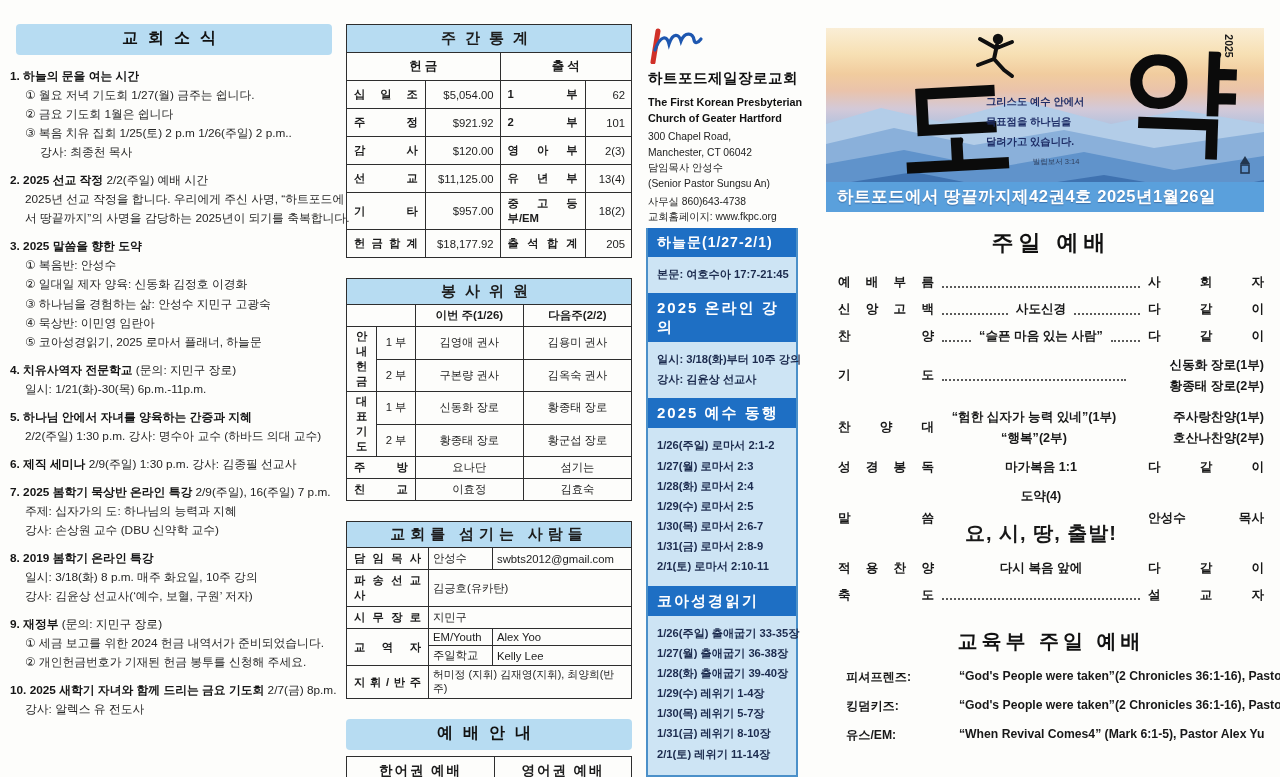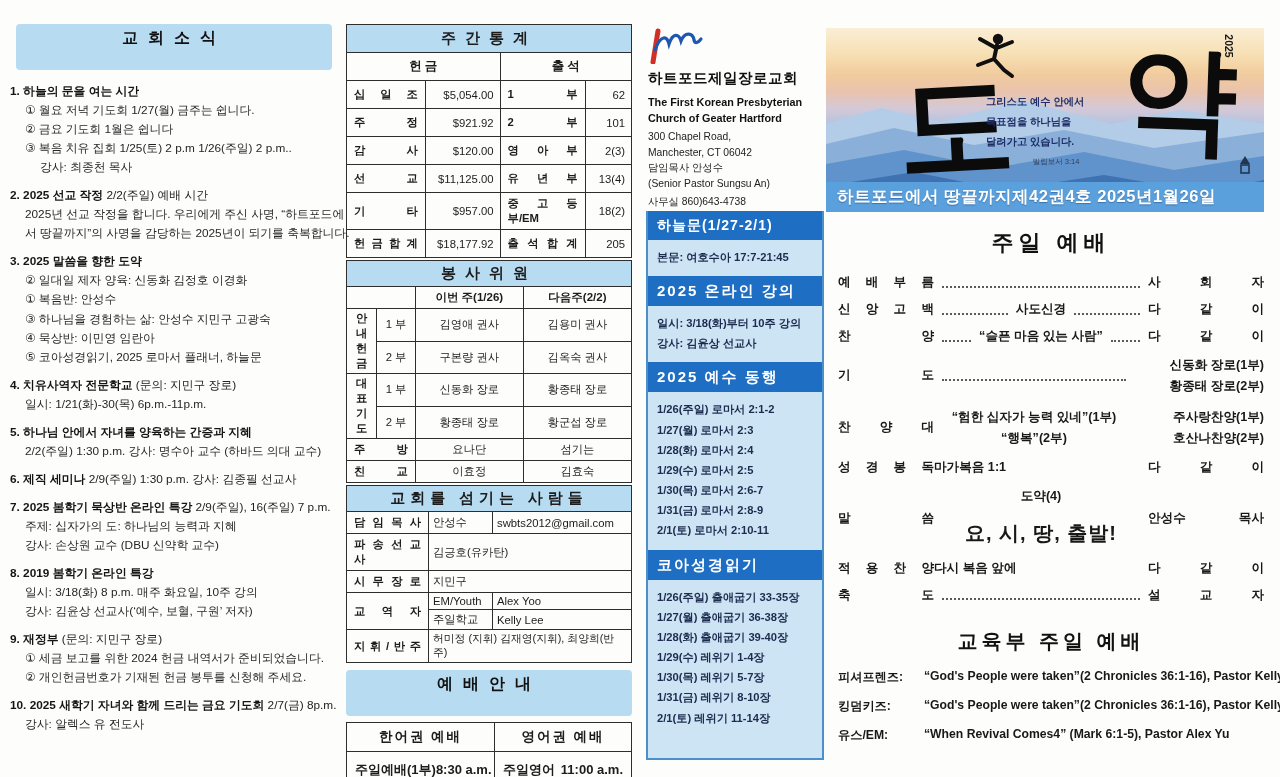--- a/index.html
+++ b/index.html
@@ -6,21 +6,21 @@
   body{
     width:1280px;height:777px;position:relative;background:#fdfdfb;
     font-family:"Liberation Sans","DejaVu Sans",sans-serif;color:#222;
     -webkit-font-smoothing:antialiased;overflow:hidden;
   }
   
   .band{
     background:#b7dcf2;border-radius:4px;text-align:center;
     font-family:"Liberation Serif","DejaVu Serif",serif;
     font-weight:bold;font-size:16px;letter-spacing:10px;
-    padding:4px 0 21px;color:#111;
+    padding:4px 0 6px;color:#111;
   }
   table{border-collapse:collapse;width:100%;table-layout:fixed;}
   td{border:1.6px solid #2e2e2e;padding:2px 4px;font-size:11.3px;color:#1c1c1c;overflow:hidden;}
   tr.bandrow td{
     background:#b7dcf2;font-family:"Liberation Serif","DejaVu Serif",serif;
     font-weight:bold;font-size:15px;letter-spacing:9px;text-align:center;padding:3px 0;
   }
   tr.subrow td{
     font-family:"Liberation Serif","DejaVu Serif",serif;font-weight:bold;
     text-align:center;font-size:12.5px;padding:3px 0;
@@ -32,36 +32,36 @@
   #left{position:absolute;left:10px;top:24px;width:328px;}
   #left .band{margin:0 6px 12px;}
   .news-item{margin-bottom:9px;}
   .news-head{font-size:11.8px;white-space:nowrap;line-height:1.6;}
   .nt{font-weight:bold;color:#151515;}
   .ntail{font-weight:normal;color:#222;}
   .nl{font-size:11.8px;line-height:1.62;padding-left:15px;white-space:nowrap;color:#262626;}
   .nl-ind{padding-left:30px;}
   
   #mid{position:absolute;left:346px;top:24px;width:286px;}
-  #mid table{margin-bottom:2px;}
+  #mid table{margin-bottom:20px;}
   .stats td{height:21px;}
   .wi-head td{font-family:"Liberation Serif","DejaVu Serif",serif;font-weight:bold;
     font-size:13.5px;text-align:center;letter-spacing:2px;padding:5px 0;}
   .wi-cell{vertical-align:top;padding:7px 8px;}
   .wline{display:flex;justify-content:space-between;font-size:13px;font-weight:700;
     line-height:1.75;white-space:nowrap;}
   
   #info{position:absolute;left:648px;top:28px;width:174px;}
   .kor-name{font-family:"Liberation Serif","DejaVu Serif",serif;font-weight:bold;
     font-size:14.5px;letter-spacing:.5px;color:#101010;margin:1px 0 7px;}
   .eng{font-weight:800;font-size:10.8px;line-height:1.45;color:#111;}
   .inf{font-size:10.3px;line-height:1.5;color:#222;}
   .inf-gap{margin-top:3px;}
   
-  #sidebar{position:absolute;left:646px;top:211px;width:178px;height:549px;
+  #sidebar{position:absolute;left:646px;top:228px;width:152px;height:549px;
     background:#cde4f4;border-left:2px solid #4b90c9;border-right:2px solid #4b90c9;
     border-bottom:2px solid #4b90c9;box-sizing:border-box;}
   .sb-head{background:#1e6fc4;color:#fff;font-weight:bold;font-size:14px;
     letter-spacing:1px;padding:6px 9px 5px;}
   .sb-head.big{font-size:15px;letter-spacing:2px;}
   .sb-body{padding:7px 9px 9px;}
   .sb-line{font-size:11.2px;font-weight:700;color:#1c2b4e;line-height:1.8;white-space:nowrap;}
   
   #banner{position:absolute;left:826px;top:28px;width:438px;height:184px;overflow:hidden;}
   #banner svg.bg{position:absolute;left:0;top:0;width:100%;height:100%;}
@@ -82,26 +82,26 @@
   .bfigure{position:absolute;left:142px;top:4px;}
   
   #worship{position:absolute;left:838px;top:224px;width:426px;}
   .wtitle{text-align:center;font-weight:800;font-size:22px;letter-spacing:5px;
     color:#111;margin:4px 0 16px;}
   .wrow{display:flex;align-items:center;margin:10px 0;font-size:12.6px;font-weight:700;color:#181818;}
   .wlabel{width:96px;flex-shrink:0;text-align:justify;text-align-last:justify;}
   .wright{width:116px;flex-shrink:0;text-align:justify;text-align-last:justify;}
   .wright-stack{width:130px;flex-shrink:0;text-align:right;line-height:1.65;}
   .wdots{flex:1;border-bottom:2px dotted #5a5a5a;height:2px;margin:0 8px;position:relative;top:3px;}
-  .wcenter{flex:1;text-align:left;}
+  .wcenter{flex:1;text-align:center;}
   .wcenter-stack{flex:1;text-align:center;line-height:1.7;}
   .sermon-big{font-size:20px;font-weight:900;letter-spacing:1px;margin-top:8px;}
   .edutitle{text-align:center;font-weight:800;font-size:20px;letter-spacing:4px;
     color:#111;margin:24px 0 14px;}
-  .edurow{display:flex;margin:12px 0;font-size:12.2px;font-weight:700;color:#181818;}
+  .edurow{display:flex;margin:12px 8px;font-size:12.2px;font-weight:700;color:#181818;gap:27px;}
   .edulabel{width:86px;flex-shrink:0;}
   .edutext{flex:1;white-space:nowrap;}
 </style>
 </head>
 <body>
 
 <div id="left">
   <div class="band">교회소식</div>
 
   <div class="news-item">
@@ -113,22 +113,22 @@
   </div>
 
   <div class="news-item">
     <div class="news-head"><span class="nt">2. 2025 선교 작정</span><span class="ntail"> 2/2(주일) 예배 시간</span></div>
     <div class="nl">2025년 선교 작정을 합니다. 우리에게 주신 사명, “하트포드에</div>
     <div class="nl">서 땅끝까지”의 사명을 감당하는 2025년이 되기를 축복합니다.</div>
   </div>
 
   <div class="news-item">
     <div class="news-head"><span class="nt">3. 2025 말씀을 향한 도약</span><span class="ntail"></span></div>
+    <div class="nl">① 복음반: 안성수</div>
     <div class="nl">② 일대일 제자 양육: 신동화 김정호 이경화</div>
-    <div class="nl">① 복음반: 안성수</div>
     <div class="nl">③ 하나님을 경험하는 삶: 안성수 지민구 고광숙</div>
     <div class="nl">④ 묵상반: 이민영 임란아</div>
     <div class="nl">⑤ 코아성경읽기, 2025 로마서 플래너, 하늘문</div>
   </div>
 
   <div class="news-item">
     <div class="news-head"><span class="nt">4. 치유사역자 전문학교</span><span class="ntail"> (문의: 지민구 장로)</span></div>
     <div class="nl">일시: 1/21(화)-30(목) 6p.m.-11p.m.</div>
   </div>
 

